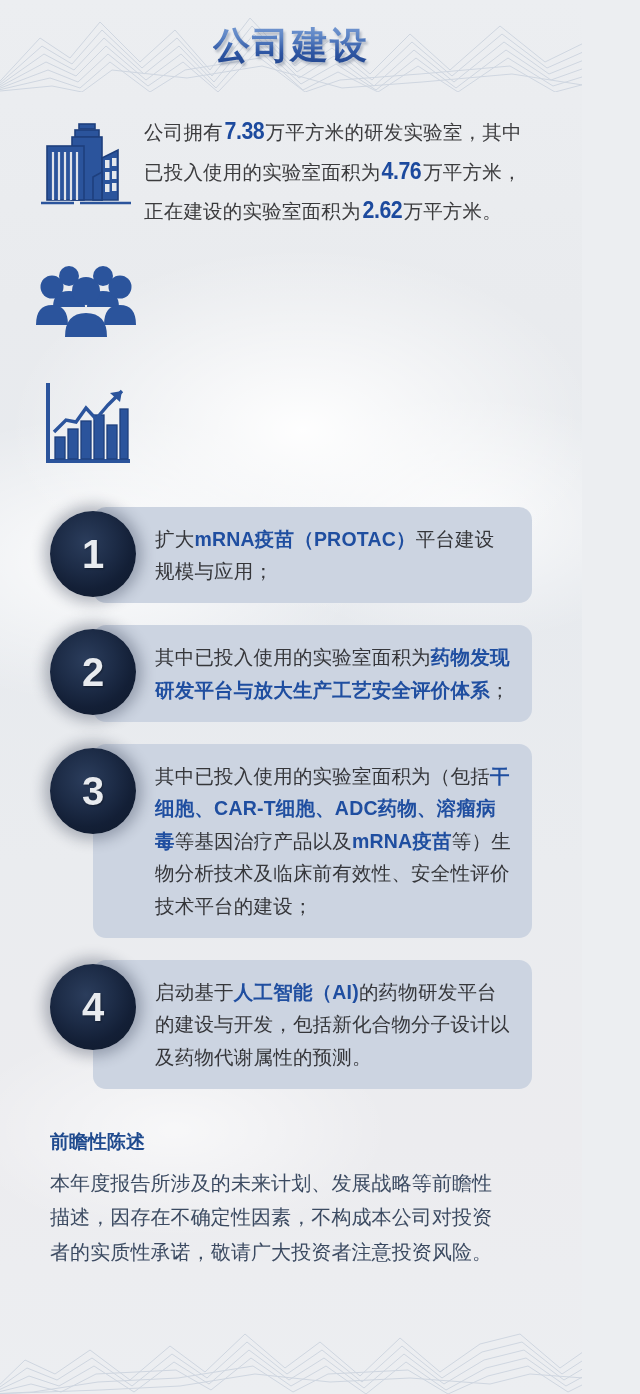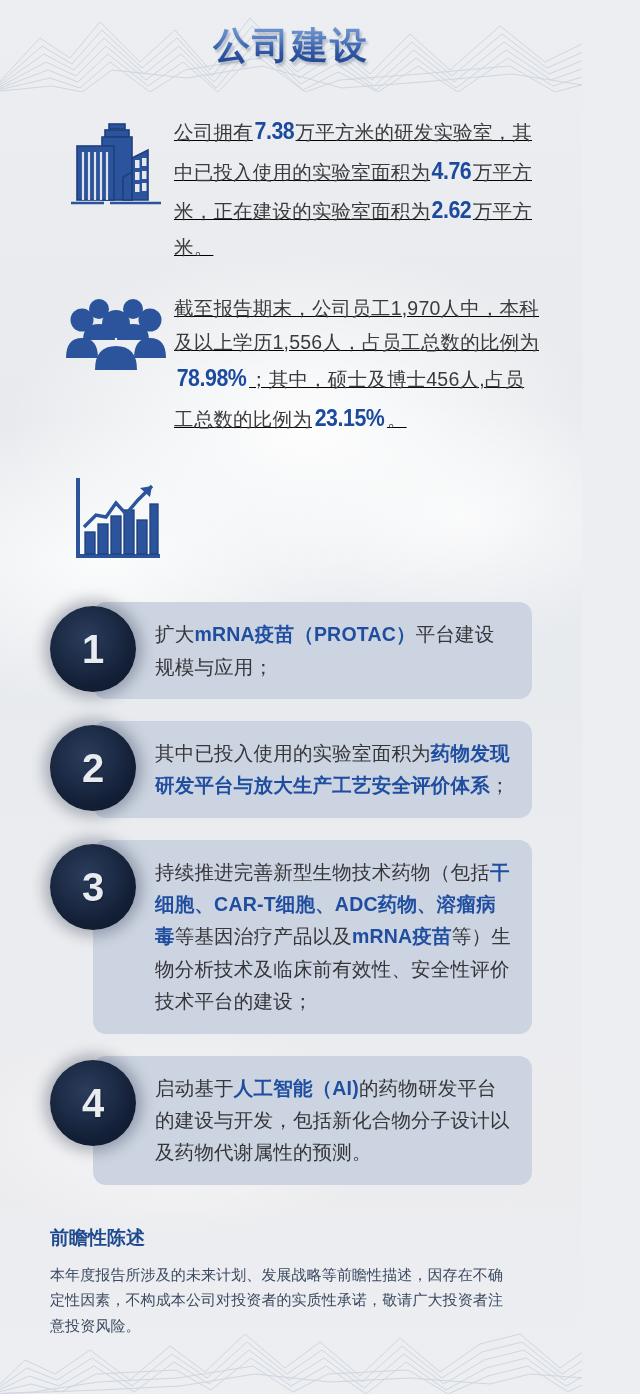--- a/index.html
+++ b/index.html
@@ -56,21 +56,21 @@
     letter-spacing: 2px;
     background: linear-gradient(180deg, #7e9fd4 0%, #5e86c6 30%, #2f57a4 62%, #1d3f86 100%);
     -webkit-background-clip: text;
     background-clip: text;
     color: transparent;
     -webkit-text-fill-color: transparent;
     filter: drop-shadow(2px 3px 1px rgba(120,130,150,.45));
   }
 
   
-  .stats { position: relative; padding: 18px 42px 0 58px; text-decoration: underline; }
+  .stats { position: relative; padding: 18px 42px 0 28px; }
 
   .stat-row {
     display: flex;
     align-items: flex-start;
     margin-bottom: 26px;
   }
   .stat-icon {
     width: 116px;
     flex: 0 0 116px;
     display: flex;
@@ -149,24 +149,25 @@
 
   
   .footer { position: relative; padding: 18px 78px 0 50px; }
   .footer-title {
     font-size: 19px;
     font-weight: bold;
     color: #1f4a8e;
     margin-bottom: 11px;
   }
   .footer-text {
-    font-size: 15px;
+    font-size: 20px;
     line-height: 1.72;
     color: #3b4a61;
     letter-spacing: .1px;
+    font-family: Liberation Serif, serif;
   }
 </style>
 </head>
 <body>
 
 <div class="page">
 
   <div class="mountains top">
     <svg viewBox="0 0 640 92" preserveAspectRatio="none" aria-hidden="true">
       <g fill="none" stroke="#cfd6e0" stroke-width="1">
@@ -234,23 +235,20 @@
             <path d="M52 44 q0-16 16-16 q16 0 16 16 z"></path>
             <circle cx="17" cy="24" r="11.5"></circle>
             <path d="M1 62 q0-20 16-20 q16 0 16 20 z"></path>
             <circle cx="85" cy="24" r="11.5"></circle>
             <path d="M69 62 q0-20 16-20 q16 0 16 20 z"></path>
             <circle cx="51" cy="28" r="14"></circle>
             <path d="M30 74 q0-24 21-24 q21 0 21 24 z"></path>
           </g>
         </svg>
       </div>
-      <p class="stat-text">
-        <span>截至报告期末，公司员工1,970人中，本科及以上学历1,556人，占员工总数的比例为</span><span class="num">78.98%</span><span>；其中，硕士及博士456人,占员工总数的比例为</span><span class="num">23.15%</span><span>。</span>
-      </p>
     </div>
 
     <div class="stat-row">
       <div class="stat-icon">
         <svg width="100" height="96" viewBox="0 0 100 96" aria-hidden="true">
           <g stroke="#2b549c" stroke-width="4" fill="none" stroke-linecap="square">
             <path d="M12 10 L12 86 L92 86"></path>
           </g>
           <g fill="#2b549c" stroke="#1e3f7d" stroke-width="1.3">
             <rect x="19" y="62" width="10" height="22"></rect>
@@ -293,21 +291,21 @@
         </p>
       </div>
     </div>
 
     <div class="item">
       <div class="item-badge">
         <span>3</span>
       </div>
       <div class="item-card">
         <p class="item-text">
-          <span>持续推进完善新型生物技术药物（包括</span><span class="hl">干细胞、CAR-T细胞、ADC药物、溶瘤病毒</span><span>等基因治疗产品以及</span><span class="hl">mRNA疫苗</span><span>等）生物分析技术及临床前有效性、安全性评价技术平台的建设；</span>
+          <span>其中已投入使用的实验室面积为（包括</span><span class="hl">干细胞、CAR-T细胞、ADC药物、溶瘤病毒</span><span>等基因治疗产品以及</span><span class="hl">mRNA疫苗</span><span>等）生物分析技术及临床前有效性、安全性评价技术平台的建设；</span>
         </p>
       </div>
     </div>
 
     <div class="item">
       <div class="item-badge">
         <span>4</span>
       </div>
       <div class="item-card">
         <p class="item-text">

